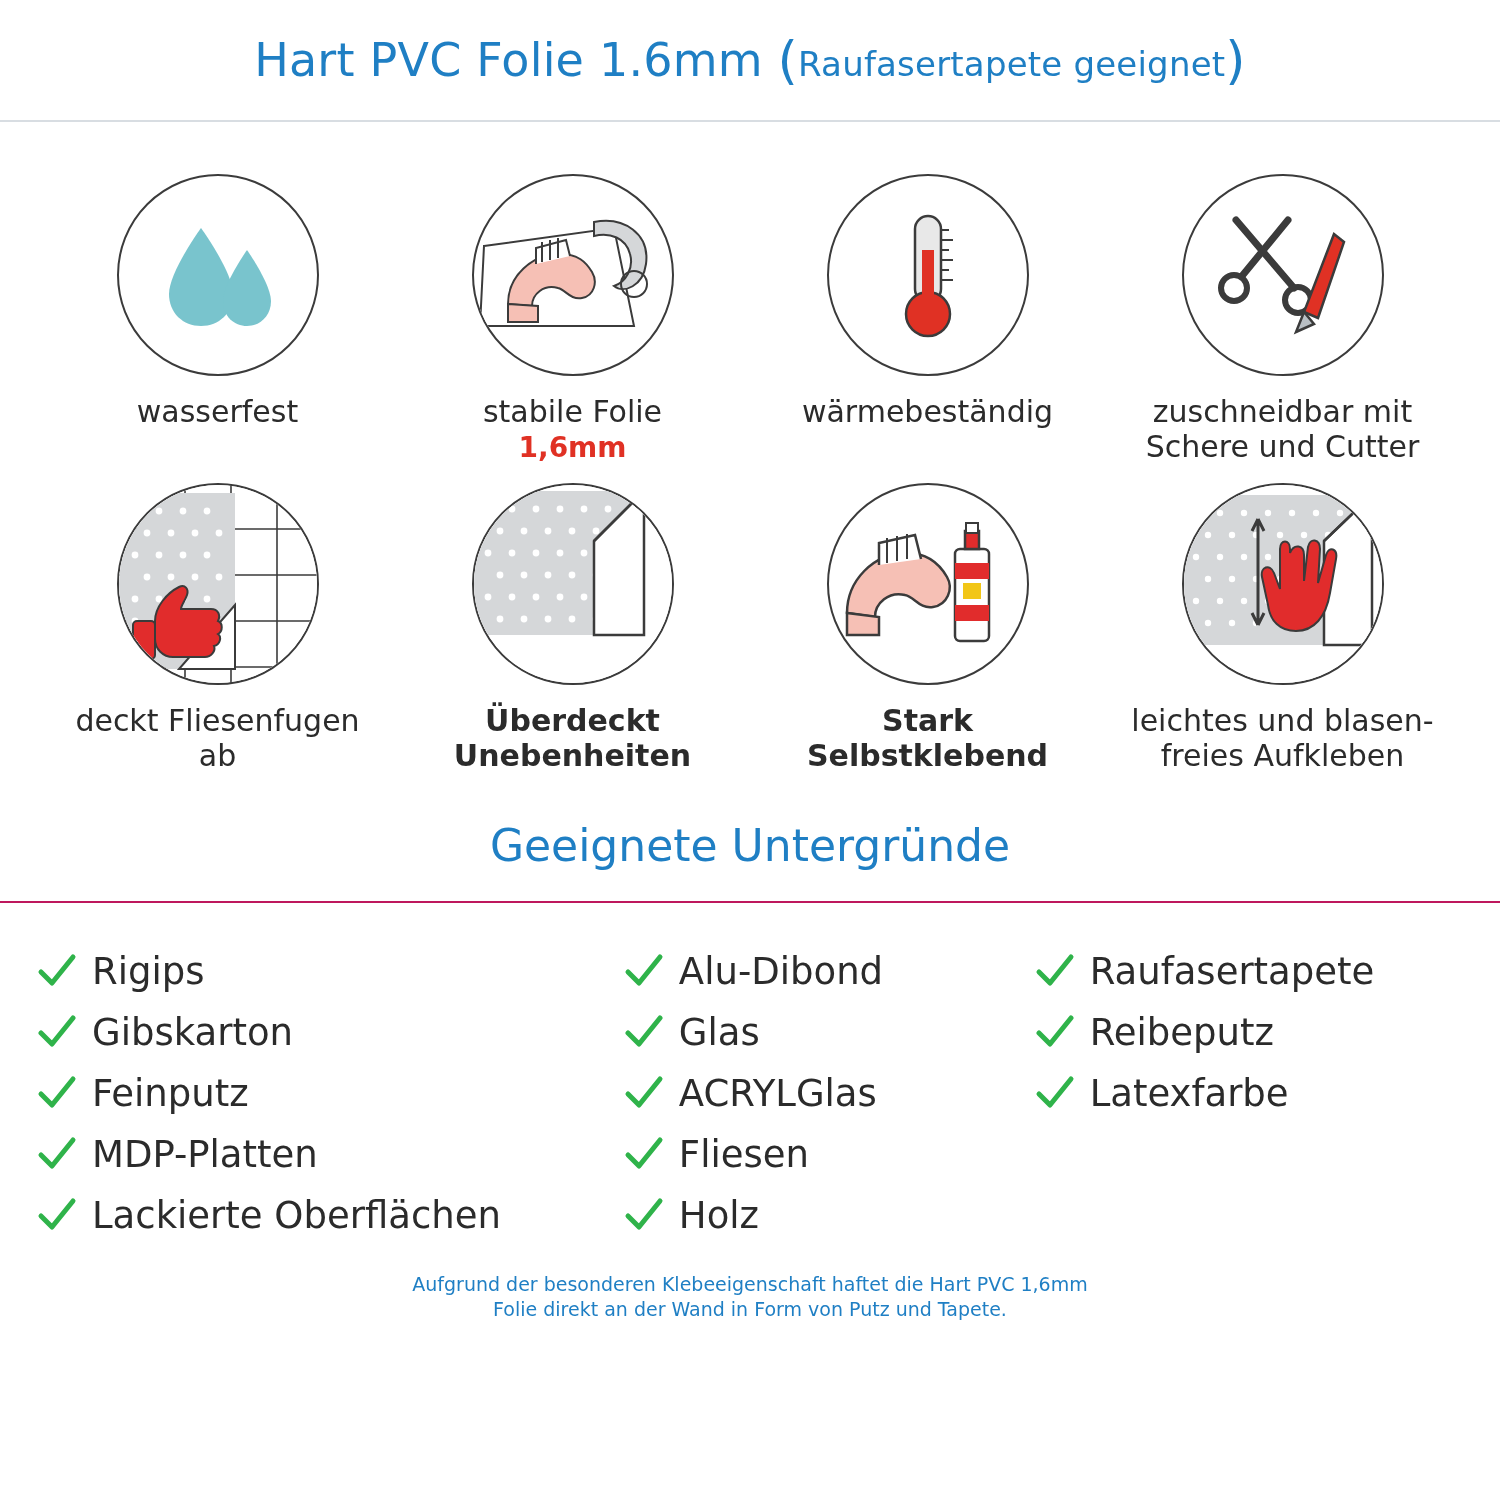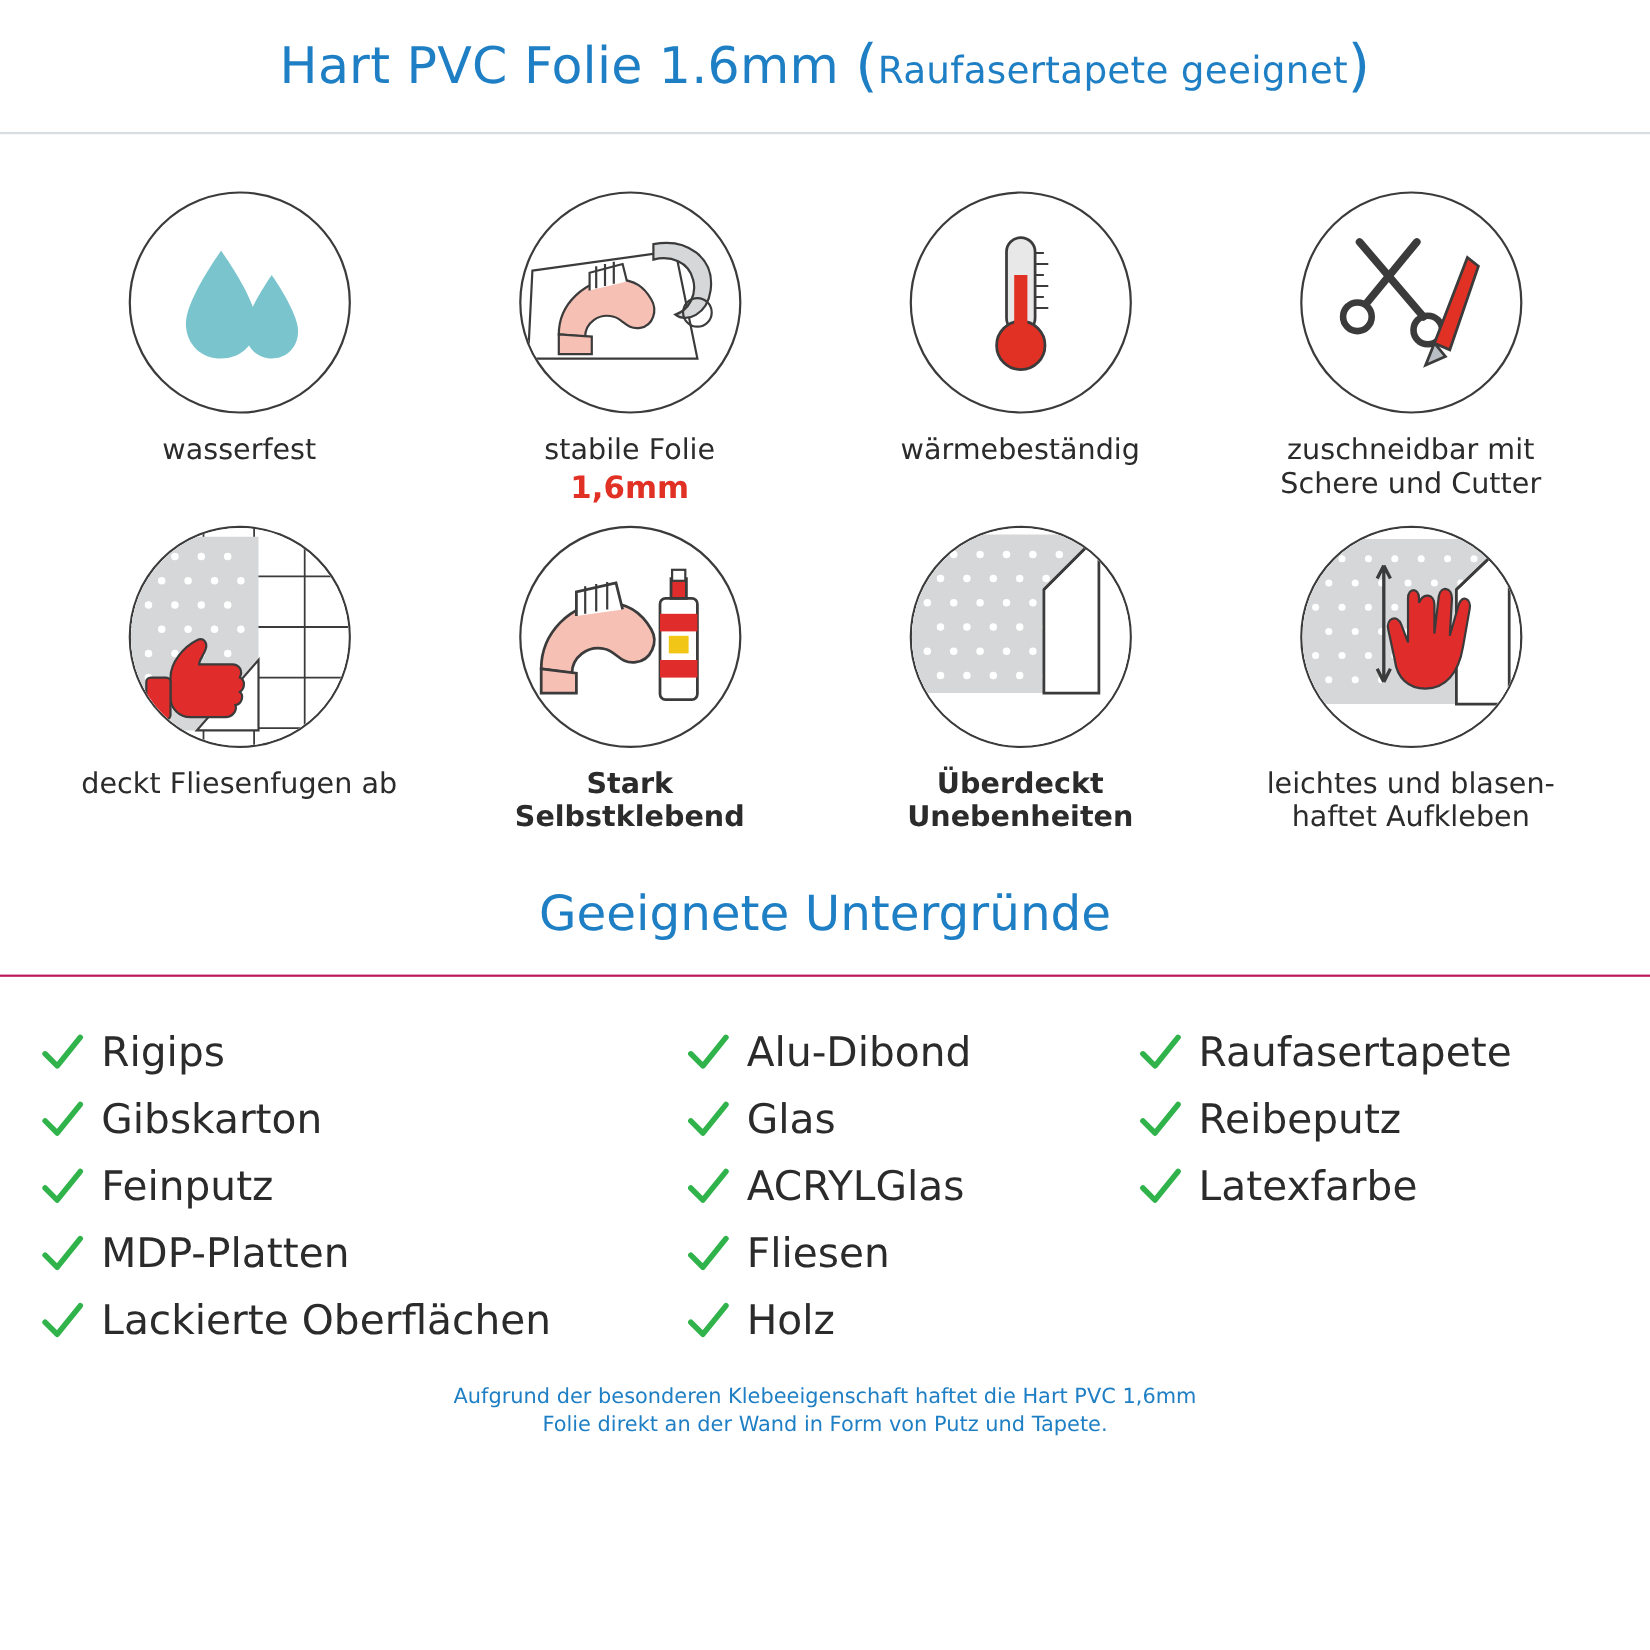--- a/index.html
+++ b/index.html
@@ -66,21 +66,21 @@
     background: #ffffff;
     overflow: hidden;
     position: relative;
     display: flex;
     align-items: center;
     justify-content: center;
   }
   .feat-label {
     margin-top: 18px;
     text-align: center;
-    font-size: 26px;
+    font-size: 30px;
     line-height: 1.18;
     color: #2b2b2b;
     max-width: 330px;
   }
   .feat-label.bold {
     font-weight: bold;
   }
   .feat-sub {
     margin-top: 2px;
     font-size: 28px;
@@ -248,41 +248,20 @@
             <circle cx="16" cy="158" r="3.4"></circle>
               <circle cx="40" cy="158" r="3.4"></circle>
           </g>
           <path d="M116 120 L60 184 L116 184 Z" fill="#ffffff" stroke="#3b3b3b" stroke-width="2"></path>
 
           <path d="M36 136 C36 122 48 108 60 102 C66 99 70 104 68 110 C66 116 62 120 62 124 L92 124 C99 124 102 130 99 136 C104 138 104 146 99 149 C103 152 101 160 95 161 C97 166 92 172 86 172 L54 172 C44 172 36 164 36 154 Z" fill="#e12c2c" stroke="#3b3b3b" stroke-width="2"></path>
           <rect x="14" y="136" width="22" height="38" rx="4" fill="#e12c2c" stroke="#3b3b3b" stroke-width="2"></rect>
         </svg>
       </div>
       <div class="feat-label">deckt Fliesenfugen ab</div>
-    </div>
-
-    <div class="feature">
-      <div class="circle">
-        <svg width="198" height="198" viewBox="0 0 198 198" aria-hidden="true">
-
-          <path d="M18 128 C18 96 44 68 78 68 C98 68 110 78 118 92 C125 104 118 120 104 122 C90 124 86 112 76 110 C60 106 46 118 46 132 Z" fill="#f6c0b5" stroke="#3b3b3b" stroke-width="2.5"></path>
-          <path d="M18 128 L18 150 L50 150 L50 132 Z" fill="#f6c0b5" stroke="#3b3b3b" stroke-width="2.5"></path>
-          <path d="M50 80 L50 58 L86 50 L92 74" fill="#ffffff" stroke="#3b3b3b" stroke-width="2.5"></path>
-          <path d="M58 53 L58 78 M68 51 L68 76 M78 49 L78 74" stroke="#3b3b3b" stroke-width="2" fill="none"></path>
-
-          <rect x="126" y="64" width="34" height="92" rx="5" fill="#ffffff" stroke="#3b3b3b" stroke-width="2.5"></rect>
-          <rect x="126" y="78" width="34" height="16" fill="#e12c2c"></rect>
-          <rect x="126" y="120" width="34" height="16" fill="#e12c2c"></rect>
-          <rect x="134" y="98" width="18" height="16" fill="#f2c617"></rect>
-          <rect x="136" y="46" width="14" height="18" fill="#e12c2c" stroke="#3b3b3b" stroke-width="2.5"></rect>
-          <rect x="137" y="38" width="12" height="10" fill="#ffffff" stroke="#3b3b3b" stroke-width="2"></rect>
-        </svg>
-      </div>
-      <div class="feat-label bold" style="white-space:pre-line;">Stark
-Selbstklebend</div>
     </div>
 
     <div class="feature">
       <div class="circle">
         <svg width="198" height="198" viewBox="0 0 198 198" aria-hidden="true">
           <rect x="0" y="0" width="198" height="198" fill="#ffffff"></rect>
           <path d="M0 6 L170 6 L170 150 L0 150 Z" fill="#d5d7d9"></path>
           <g fill="#ffffff">
             <circle cx="14" cy="24" r="3.4"></circle>
               <circle cx="38" cy="24" r="3.4"></circle>
@@ -326,20 +305,41 @@
           <path d="M120 56 L170 6" stroke="#3b3b3b" stroke-width="2.5" fill="none"></path>
         </svg>
       </div>
       <div class="feat-label bold" style="white-space:pre-line;">Überdeckt
 Unebenheiten</div>
     </div>
 
     <div class="feature">
       <div class="circle">
         <svg width="198" height="198" viewBox="0 0 198 198" aria-hidden="true">
+
+          <path d="M18 128 C18 96 44 68 78 68 C98 68 110 78 118 92 C125 104 118 120 104 122 C90 124 86 112 76 110 C60 106 46 118 46 132 Z" fill="#f6c0b5" stroke="#3b3b3b" stroke-width="2.5"></path>
+          <path d="M18 128 L18 150 L50 150 L50 132 Z" fill="#f6c0b5" stroke="#3b3b3b" stroke-width="2.5"></path>
+          <path d="M50 80 L50 58 L86 50 L92 74" fill="#ffffff" stroke="#3b3b3b" stroke-width="2.5"></path>
+          <path d="M58 53 L58 78 M68 51 L68 76 M78 49 L78 74" stroke="#3b3b3b" stroke-width="2" fill="none"></path>
+
+          <rect x="126" y="64" width="34" height="92" rx="5" fill="#ffffff" stroke="#3b3b3b" stroke-width="2.5"></rect>
+          <rect x="126" y="78" width="34" height="16" fill="#e12c2c"></rect>
+          <rect x="126" y="120" width="34" height="16" fill="#e12c2c"></rect>
+          <rect x="134" y="98" width="18" height="16" fill="#f2c617"></rect>
+          <rect x="136" y="46" width="14" height="18" fill="#e12c2c" stroke="#3b3b3b" stroke-width="2.5"></rect>
+          <rect x="137" y="38" width="12" height="10" fill="#ffffff" stroke="#3b3b3b" stroke-width="2"></rect>
+        </svg>
+      </div>
+      <div class="feat-label bold" style="white-space:pre-line;">Stark
+Selbstklebend</div>
+    </div>
+
+    <div class="feature">
+      <div class="circle">
+        <svg width="198" height="198" viewBox="0 0 198 198" aria-hidden="true">
           <rect x="0" y="0" width="198" height="198" fill="#ffffff"></rect>
           <path d="M0 10 L188 10 L188 160 L0 160 Z" fill="#d5d7d9"></path>
           <g fill="#ffffff">
             <circle cx="12" cy="28" r="3.2"></circle>
               <circle cx="36" cy="28" r="3.2"></circle>
               <circle cx="60" cy="28" r="3.2"></circle>
               <circle cx="84" cy="28" r="3.2"></circle>
               <circle cx="108" cy="28" r="3.2"></circle>
               <circle cx="132" cy="28" r="3.2"></circle>
               <circle cx="156" cy="28" r="3.2"></circle>
@@ -375,21 +375,21 @@
           </g>
           <path d="M188 10 L188 160 L140 160 L140 56 Z" fill="#ffffff" stroke="#3b3b3b" stroke-width="2.5"></path>
           <path d="M140 56 L188 10" stroke="#3b3b3b" stroke-width="2.5" fill="none"></path>
 
           <path d="M74 34 L74 140 M74 34 L68 46 M74 34 L80 46 M74 140 L68 128 M74 140 L80 128" stroke="#3b3b3b" stroke-width="3" fill="none"></path>
 
           <path d="M106 68 C110 58 120 60 120 70 L120 96 L124 62 C126 52 136 54 136 64 L134 98 L142 70 C145 60 154 64 152 74 L146 108 C142 132 130 146 112 146 C96 146 86 136 84 120 L78 92 C76 82 86 78 90 88 L96 104 L96 64 C96 54 106 54 106 64 Z" fill="#e12c2c" stroke="#3b3b3b" stroke-width="2"></path>
         </svg>
       </div>
       <div class="feat-label" style="white-space:pre-line;">leichtes und blasen-
-haftet Aufkleben</div>
+freies Aufkleben</div>
     </div>
   </div>
 
   <div class="section-title-wrap">
     <span class="section-title">Geeignete Untergründe</span>
   </div>
 
   <div class="checklists">
 
     <div class="check-col c1">

